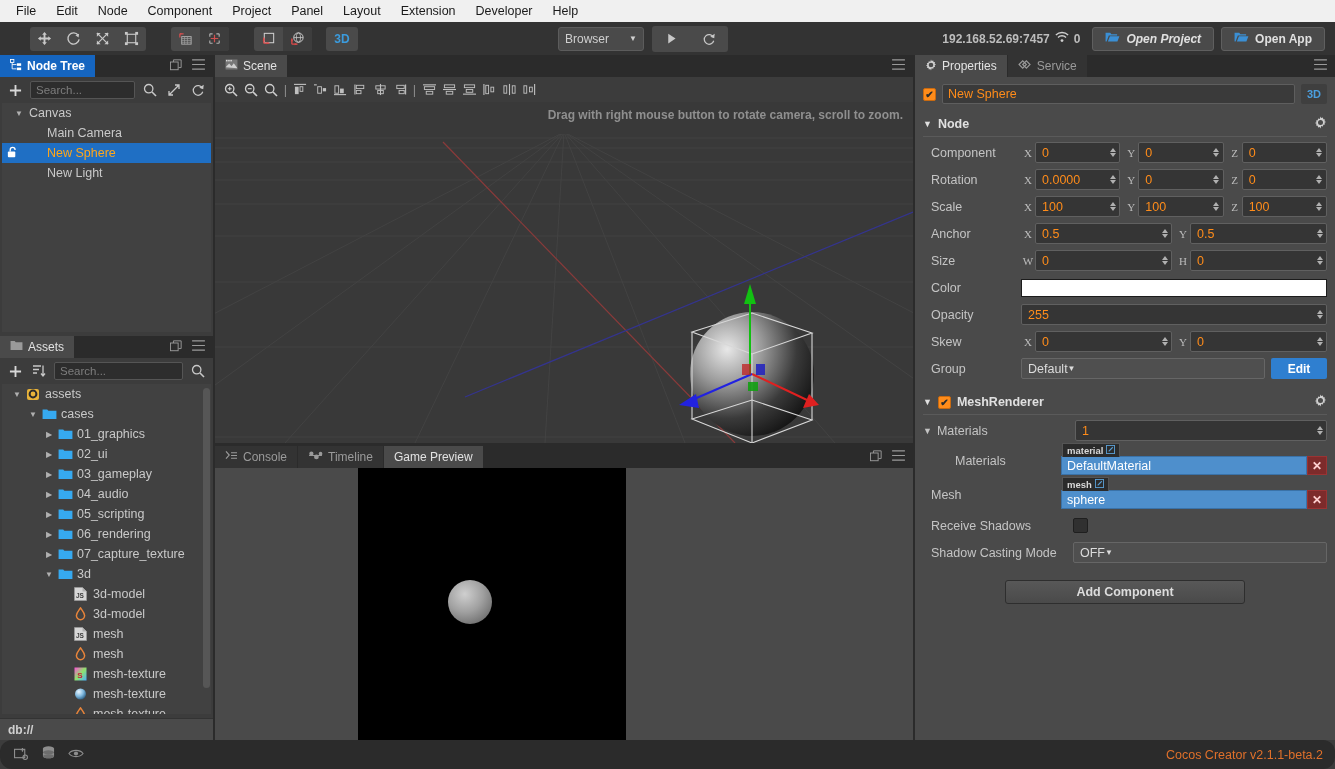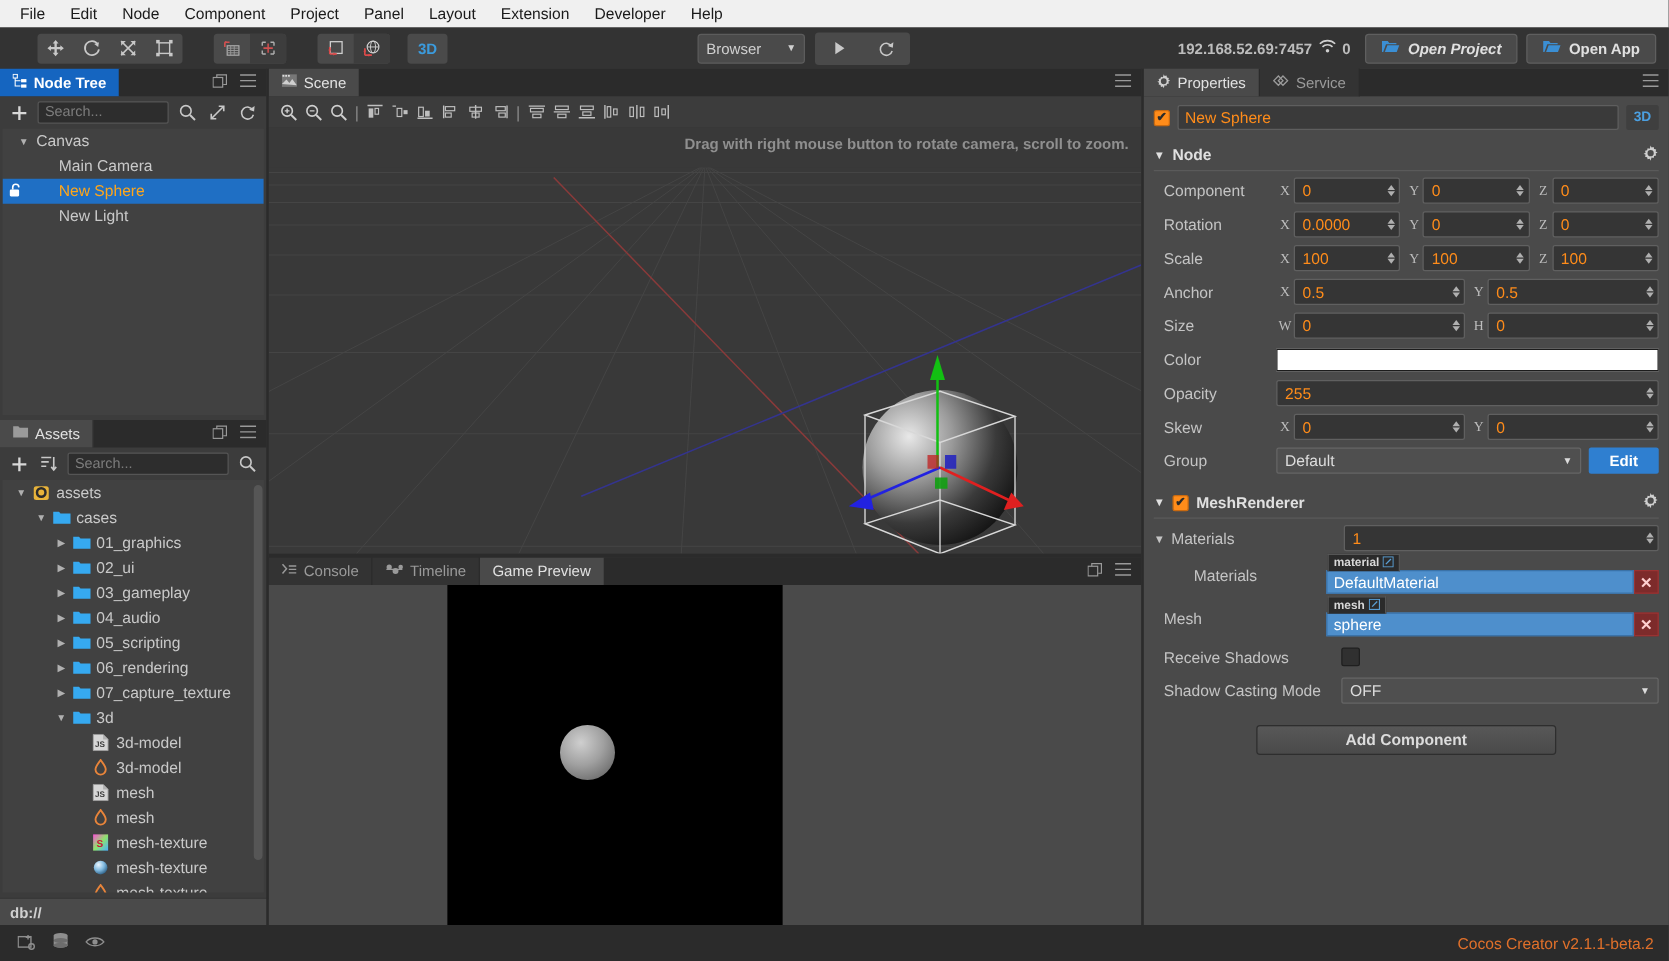--- a/index.html
+++ b/index.html
@@ -142,21 +142,20 @@
   }
   .spin i { display:block; width:0;height:0; border-left:3px solid transparent; border-right:3px solid transparent; }
   .spin .up { border-bottom:4px solid #b0b0b0; }
   .spin .dn { border-top:4px solid #b0b0b0; }
   .colorfield {
     flex:1; height:18px; background:#ffffff; border:1px solid #1c1c1c;
   }
   .selectfield {
     height:21px; background:#4f4f4f; border:1px solid #666; border-radius:2px;
     display:flex; align-items:center; padding:0 6px; color:#dcdcdc; font-size:12.5px;
-    justify-content:space-between;
   }
   .editbtn {
     width:56px; height:21px; background:#2f7fd0; border-radius:2px; margin-left:6px;
     display:flex; align-items:center; justify-content:center;
     color:#ffffff; font-size:12px; font-weight:bold; cursor:default;
   }
   .assetfield {
     flex:1; height:19px; background:#4e8fcc; border:1px solid #3a72a8;
     display:flex; align-items:center; padding:0 5px; color:#ffffff; font-size:12.5px;
     position:relative;
@@ -175,21 +174,21 @@
   .addcomp {
     width:240px; height:24px; margin:14px auto 0 auto;
     background:linear-gradient(#585858,#4a4a4a); border:1px solid #2e2e2e; border-radius:3px;
     display:flex; align-items:center; justify-content:center;
     font-size:12.5px; font-weight:bold; color:#dcdcdc; cursor:default;
   }
 
   
   .statusbar {
     position:absolute; left:0; bottom:0; width:1335px; height:29px; background:#2b2b2b;
-    display:flex; align-items:center;
+    display:flex; align-items:center;border-radius:12px;
   }
   .sb-icons { display:flex; align-items:center; gap:13px; padding-left:14px; color:#8e8e8e; }
   .version { margin-left:auto; padding-right:12px; color:#e0702a; font-size:12.5px; }
   .dburl {
     position:absolute; left:0; width:215px; height:22px; background:#4a4a4a;
     border-top:1px solid #333;
     display:flex; align-items:center; padding-left:8px;
     font-size:12px; font-weight:bold; color:#d0d0d0;
   }
   .scrollbar-v {

